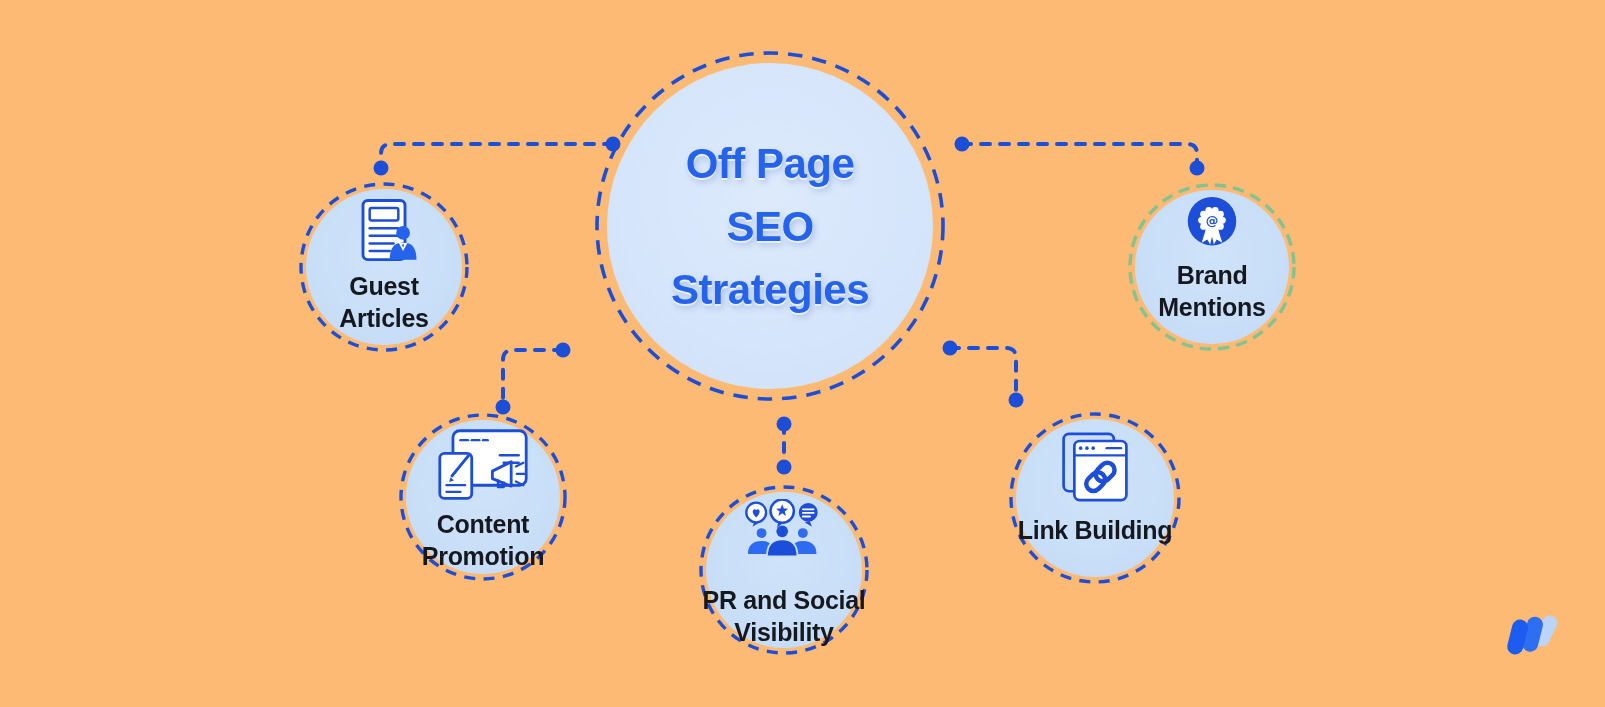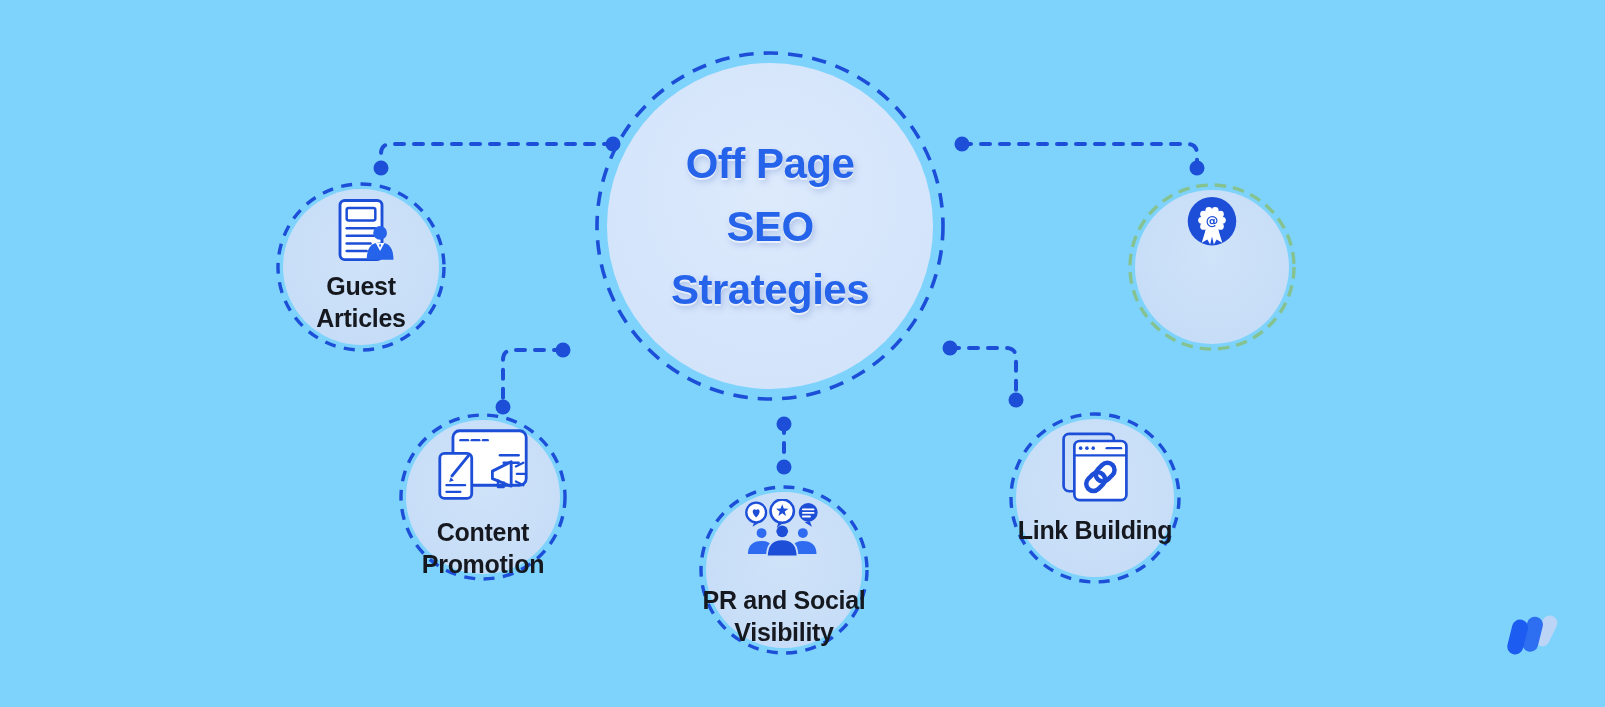--- a/index.html
+++ b/index.html
@@ -1,20 +1,20 @@
 <!DOCTYPE html>
 <html><head>
 <meta charset="utf-8">
 <style>
   * { margin:0; padding:0; box-sizing:border-box; }
   html,body { background:#ffffff; }
   body { font-family:"Liberation Sans", sans-serif; }
   .canvas {
     position:relative; width:1605px; height:707px;
-    background:#7dd3fc; overflow:hidden;
+    background:#fdba74; overflow:hidden;
   }
   .connectors { position:absolute; left:0; top:0; pointer-events:none; }
 
   
   .node { position:absolute; }
   .node .ring { position:absolute; left:0; top:0; }
   .node .fill {
     position:absolute; left:7px; top:7px; right:7px; bottom:7px;
     border-radius:50%;
     background:radial-gradient(circle at 50% 42%, #cfe3f9 0%, #c7ddf7 75%);
@@ -35,28 +35,28 @@
     left:13px; top:13px; right:13px; bottom:13px;
     background:radial-gradient(circle at 50% 40%, #ddeafc 0%, #d2e3fa 80%);
   }
   .central .content { justify-content:center; }
   .central-title {
     width:250px; font-size:42px; font-weight:700; line-height:63px;
     color:#2563eb; letter-spacing:-0.5px;
     text-shadow:0 2px 0 rgba(255,255,255,.65), 2px 4px 6px rgba(96,130,200,.38);
   }
 
-  .guest   { left:276px;  top:182px; width:170px; height:170px; }
+  .guest   { left:299px;  top:182px; width:170px; height:170px; }
   .content-promo { left:399px; top:413px; width:168px; height:168px; }
   .pr      { left:699px;  top:485px; width:170px; height:170px; }
   .link    { left:1009px;  top:412px; width:172px; height:172px; }
   .brand   { left:1128px; top:183px; width:168px; height:168px; }
 
   .guest .content         { padding-top:16px; }
-  .content-promo .content { padding-top:14px;gap:8px; }
+  .content-promo .content { padding-top:14px; }
   .pr .content            { padding-top:14px;gap:13px; }
   .link .content          { padding-top:18px; }
   .brand .content         { padding-top:12px; }
 
   .node-icon { display:block; }
   .guest .node-label   { width:130px; margin-top:6px; }
   .content-promo .node-label { width:150px; margin-top:4px; }
   .pr .node-label      { width:185px; margin-top:2px; }
   .link .node-label    { width:185px; margin-top:10px; }
   .brand .node-label   { width:140px; margin-top:6px; }
@@ -232,20 +232,21 @@
           <circle cx="20.94" cy="33.58" r="3.6"></circle>
             <circle cx="18.8" cy="27" r="3.6"></circle>
           <circle cx="20.94" cy="20.42" r="3.6"></circle>
             <circle cx="26.54" cy="16.35" r="3.6"></circle>
           <circle cx="33.46" cy="16.35" r="3.6"></circle>
             <circle cx="39.06" cy="20.42" r="3.6"></circle>
           <circle cx="30" cy="27" r="11.5"></circle>
         </g>
         <text x="30" y="31.8" text-anchor="middle" font-family="DejaVu Sans, sans-serif" font-size="13.5" font-weight="bold" fill="#1d4ed8">@</text>
       </svg>
+      <div class="node-label">Brand Mentions</div>
     </div>
   </div>
 
   <svg class="logo" width="58" height="50" viewBox="0 0 62 52">
     <rect x="36" y="2" width="16" height="35" rx="8" fill="#bcd5f7" transform="rotate(26 44 19)"></rect>
     <rect x="21" y="4" width="17" height="38" rx="8.5" fill="#2e6ff2" transform="rotate(14 29.5 23)"></rect>
     <rect x="5" y="7" width="17" height="38" rx="8.5" fill="#1c5cf0" transform="rotate(14 13.5 26)"></rect>
   </svg>
 
 </div>

